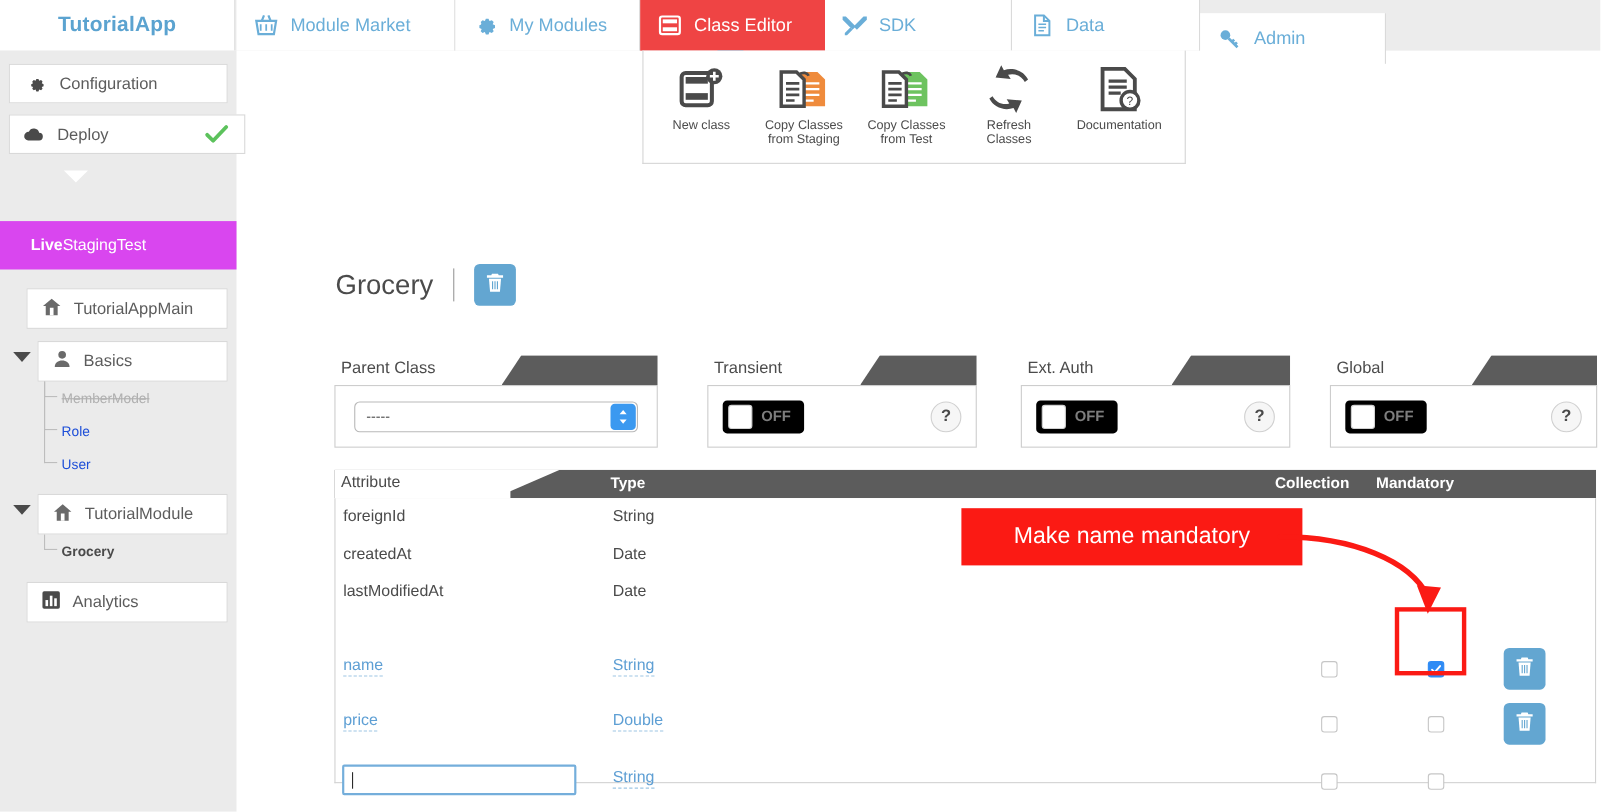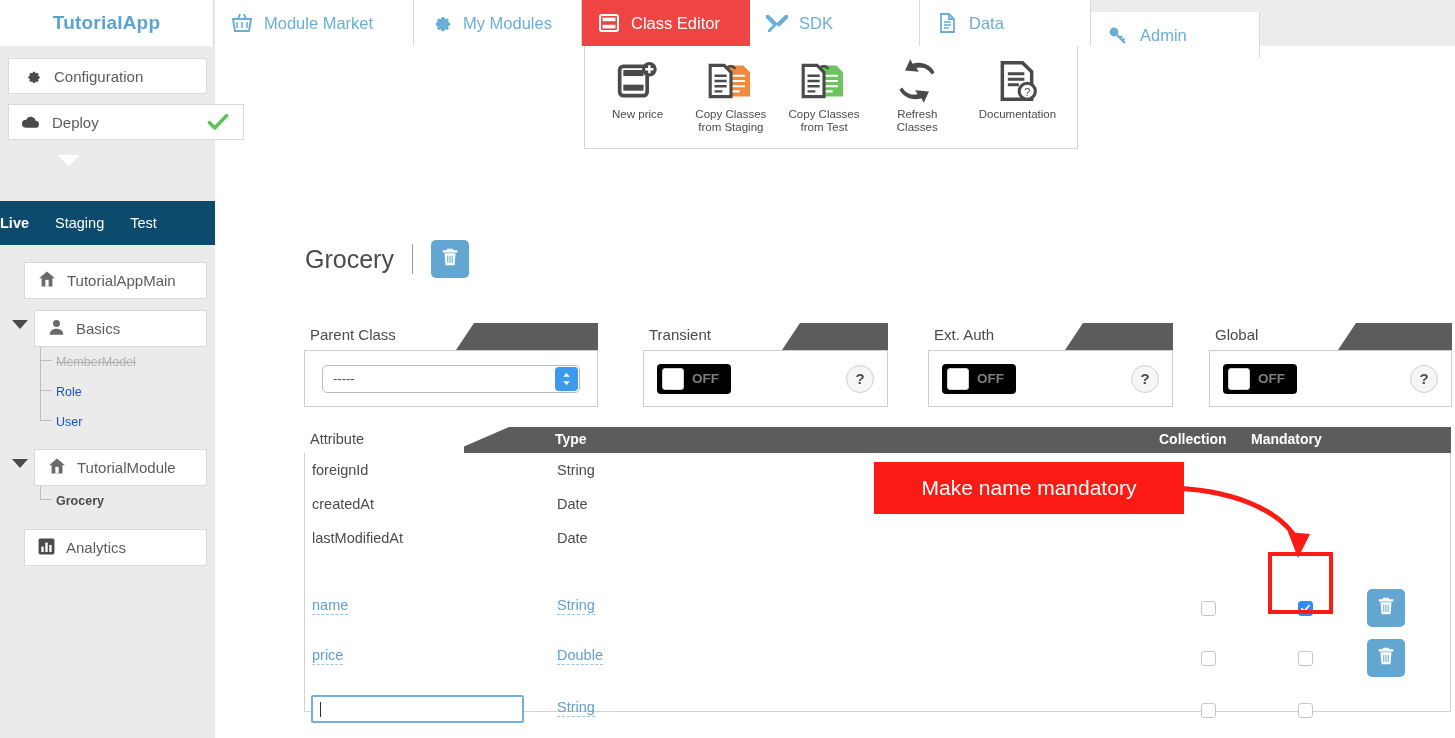--- a/index.html
+++ b/index.html
@@ -40,22 +40,22 @@
   
   .leftpanel { position:absolute; left:0; top:46px; width:215px; height:692px; background:#ebebeb; }
   .lp-item {
     position:absolute; left:8px; background:#ffffff; border:1px solid #d9d9d9;
     height:36px; display:flex; align-items:center; gap:11px; padding-left:13px;
     color:#5c5c5c; font-size:15px;
   }
   .lp-item .lico { width:21px; height:21px; display:flex; align-items:center; justify-content:center; flex:0 0 21px; }
 
   .envbar {
-    position:absolute; left:0; top:155px; width:215px; height:44px; background:#0c4a6e;
-    display:flex; align-items:center; gap:26px; padding-left:0;
+    position:absolute; left:0; top:155px; width:215px; height:44px; background:#d946ef;
+    display:flex; align-items:center; padding-left:28px;
   }
   .envbar .env { color:#ffffff; font-size:14.5px; }
   .envbar .env.active { font-weight:bold; }
   .envnotch {
     position:absolute; left:58px; top:155px; width:0; height:0;
     border-left:11px solid transparent; border-right:11px solid transparent;
     border-top:11px solid #ffffff;
   }
 
   .tree-node {
@@ -259,21 +259,21 @@
 
     <div class="lp-item" style="top:12px;width:199px;">
       <span class="lico">
         <svg width="19" height="19" viewBox="0 0 24 24">
             <path d="M12 8.2a3.8 3.8 0 100 7.6 3.8 3.8 0 000-7.6zm9 3.8l-2.1-.9.9-2.1-1.7-1.7-2.1.9-.9-2.1h-2.4l-.9 2.1-2.1-.9-1.7 1.7.9 2.1-2.1.9v2.4l2.1.9-.9 2.1 1.7 1.7 2.1-.9.9 2.1h2.4l.9-2.1 2.1.9 1.7-1.7-.9-2.1 2.1-.9z" fill="#4a4a4a"></path>
           </svg>
       </span>
       <span>Configuration</span>
     </div>
 
-    <div class="lp-item" style="top:58px;width:236px;padding-left:11px;">
+    <div class="lp-item" style="top:58px;width:215px;padding-left:11px;">
       <span class="lico">
         <svg width="21" height="21" viewBox="0 0 24 24">
             <path d="M6.5 18h11a4 4 0 00.3-8 5.6 5.6 0 00-10.7-1A3.6 3.6 0 006.5 18z" fill="#4a4a4a"></path>
           </svg>
       </span>
       <span>Deploy</span>
       <span style="position:absolute;right:12px;top:4px;">
         <svg width="26" height="26" viewBox="0 0 24 24">
             <path d="M4 12.5l5 5L20 6" stroke="#5cc25c" stroke-width="3.2" fill="none" stroke-linecap="round" stroke-linejoin="round"></path>
           </svg>
@@ -349,21 +349,21 @@
     <div class="tbtn">
       <span class="tico">
         <svg width="44" height="44" viewBox="0 0 24 24">
             <rect x="2" y="4" width="15" height="16" rx="2" fill="none" stroke="#4a4a4a" stroke-width="2"></rect>
             <rect x="4" y="6" width="11" height="3.3" fill="#4a4a4a"></rect>
             <rect x="4" y="14" width="11" height="3.3" fill="#4a4a4a"></rect>
             <circle cx="18.2" cy="5.6" r="4" fill="#4a4a4a"></circle>
             <path d="M18.2 3.4v4.4M16 5.6h4.4" stroke="#ffffff" stroke-width="1.3"></path>
           </svg>
       </span>
-      <span class="tlabel">New price</span>
+      <span class="tlabel">New class</span>
     </div>
 
     <div class="tbtn">
       <span class="tico">
         <svg width="52" height="44" viewBox="0 0 30 24">
           <path d="M13 3h9l4 4v14h-13V3z" fill="#ef8b3c"></path>
             <path d="M15 9h8M15 12h8M15 15h8M15 18h5" stroke="#ffffff" stroke-width="1.2"></path>
           <path d="M3 3h8l4 4v14H3V3z" fill="#ffffff" stroke="#4a4a4a" stroke-width="1.8"></path>
           <path d="M5.5 9h7M5.5 12h7M5.5 15h7M5.5 18h4.5" stroke="#4a4a4a" stroke-width="1.4"></path>
           <path d="M12.4 4.3c2-1.4 4.2-1 5 .7" stroke="#4a4a4a" stroke-width="1.4" fill="none"></path>

